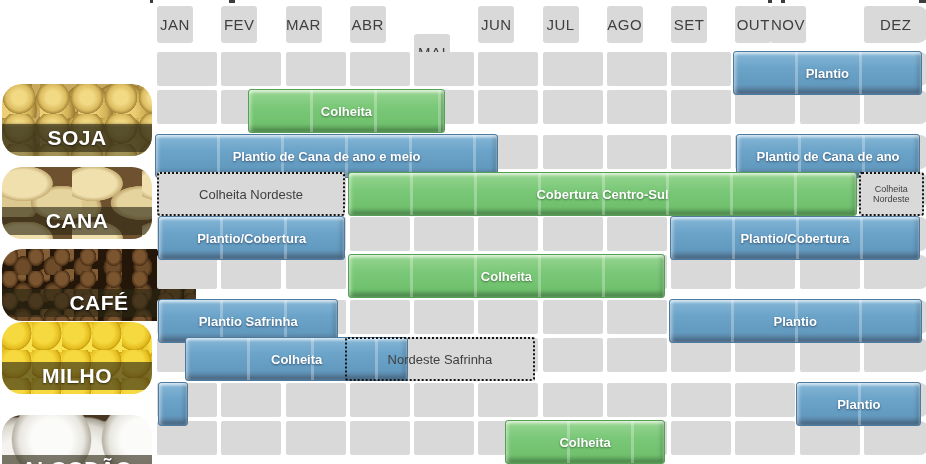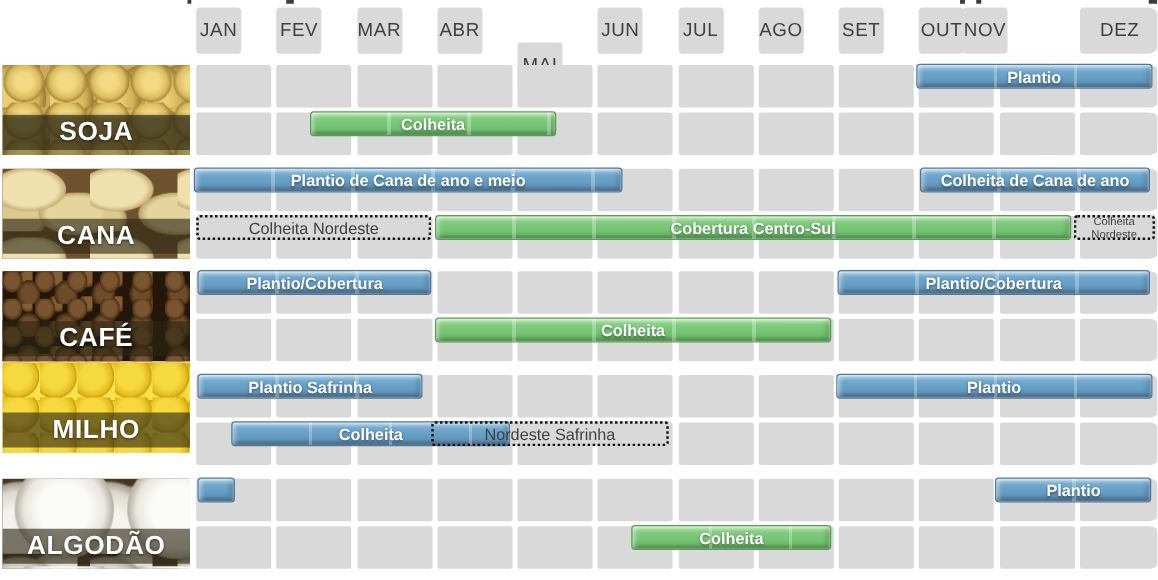--- a/index.html
+++ b/index.html
@@ -13,54 +13,54 @@
         font-size:17px;color:#595959;letter-spacing:1.5px;}
   .mcell{position:absolute;top:6px;width:36px;height:37px;background:#d9d9d9;border-radius:3px;
         display:flex;align-items:center;justify-content:center;font-size:15px;color:#3f3f3f;letter-spacing:.5px;}
   .mcell.last{width:64px;border-radius:3px 10px 10px 3px;}
 
   
   .gcell{position:absolute;width:60px;height:34px;background:#d9d9d9;border-radius:2px;}
   .gcell.last{width:64px;border-radius:2px 8px 8px 2px;}
 
   
-  .photo{position:absolute;left:2px;width:150px;height:72px;border-radius:0;overflow:hidden;}
+  .photo{position:absolute;left:2px;width:150px;height:72px;border-radius:20px;overflow:hidden;margin-top:32px;}
   .band{position:absolute;left:0;right:0;top:40px;height:28px;background:rgba(44,38,20,.62);
         display:flex;align-items:center;justify-content:center;}
   .cname{color:#fff;font-weight:bold;font-size:21px;letter-spacing:.5px;
         text-shadow:0 1px 2px rgba(0,0,0,.6);}
   .photo-soja{background-color:#c8a95e;background-image:
      linear-gradient(180deg,rgba(0,0,0,0) 52%,rgba(62,58,30,.45) 60%),
      radial-gradient(circle at 50% 45%,#f2da85 0 28%,#dcbc60 55%,#a8893c 68%,rgba(0,0,0,0) 70%),
      radial-gradient(circle at 15% 80%,#eccf74 0 30%,#d0b055 55%,#9c7e36 68%,rgba(0,0,0,0) 70%),
      radial-gradient(circle at 80% 85%,#e8ca6e 0 30%,#ccab50 55%,#987a33 68%,rgba(0,0,0,0) 70%);
      background-size:100% 100%,34px 30px,38px 34px,30px 26px;}
   .photo-cana{background-color:#6e5230;background-image:
      radial-gradient(ellipse 60% 45% at 30% 30%,#efe0ae 0 55%,#c9b077 70%,rgba(0,0,0,0) 72%),
      radial-gradient(ellipse 55% 40% at 75% 60%,#e5d49e 0 55%,#bfa56c 70%,rgba(0,0,0,0) 72%),
      radial-gradient(ellipse 50% 45% at 20% 80%,#dcc98f 0 55%,#b59a60 70%,rgba(0,0,0,0) 72%);
      background-size:70px 55px,80px 60px,64px 50px;text-decoration:underline;}
   .photo-cafe{background-color:#241709;background-image:
      radial-gradient(ellipse 45% 60% at 30% 35%,#7a5530 0 45%,#4a2f15 70%,rgba(0,0,0,0) 72%),
      radial-gradient(ellipse 45% 60% at 70% 70%,#6f4c29 0 45%,#3f2812 70%,rgba(0,0,0,0) 72%),
      radial-gradient(ellipse 40% 55% at 85% 25%,#835d36 0 45%,#4e3317 70%,rgba(0,0,0,0) 72%);
-     background-size:26px 22px,30px 26px,24px 20px;}
+     background-size:26px 22px,30px 26px,24px 20px;padding-left:44px;}
   .photo-milho{background-color:#efeadb;background-image:
      radial-gradient(circle at 40% 40%,#f6d93e 0 40%,#e4bd1e 62%,#c89d12 70%,rgba(0,0,0,0) 72%),
      radial-gradient(circle at 80% 75%,#fae14e 0 40%,#eac627 62%,#cda414 70%,rgba(0,0,0,0) 72%),
      radial-gradient(circle at 15% 80%,#f2d435 0 40%,#dfb81a 62%,#c0980f 70%,rgba(0,0,0,0) 72%);
      background-size:30px 28px,34px 30px,28px 24px;}
   .photo-algodao{background-color:#473521;background-image:
      radial-gradient(circle at 55% 35%,#fbfbf9 0 30%,#e8e6e0 48%,#b9b4a8 58%,rgba(0,0,0,0) 60%),
      radial-gradient(circle at 20% 70%,#f4f3ef 0 25%,#ddd9d0 45%,#a8a295 55%,rgba(0,0,0,0) 58%),
      radial-gradient(circle at 85% 80%,#efede8 0 22%,#d5d1c6 42%,#9e9789 52%,rgba(0,0,0,0) 55%);
      background-size:90px 70px,70px 60px,60px 50px;}
 
   
-  .bar{position:absolute;height:20px;box-sizing:border-box;border-radius:3px;z-index:2;
+  .bar{position:absolute;height:44px;box-sizing:border-box;border-radius:3px;z-index:2;
        display:flex;align-items:center;justify-content:center;text-align:center;
        font-weight:bold;font-size:13px;color:#fff;}
   .bar .bl{position:relative;z-index:2;padding:0 4px;}
   .bar.blue{background:linear-gradient(180deg,#a3c9e2 0%,#7fb2d3 10%,#6ba3c9 38%,#6299bf 78%,#577f9f 92%,#4d769b 100%);
        border:1px solid #4e7aa0;text-shadow:0 1px 2px rgba(40,70,100,.85);
        box-shadow:inset 0 2px 3px rgba(255,255,255,.55),inset 3px 0 3px rgba(255,255,255,.25),inset -3px -3px 4px rgba(0,0,0,.18);}
   .bar.green{background:linear-gradient(180deg,#b2e0ab 0%,#8fd28a 12%,#7ac878 40%,#70c16e 80%,#5da45b 94%,#549a52 100%);
        border:1px solid #55a153;text-shadow:0 1px 2px rgba(40,90,40,.75);
        box-shadow:inset 0 2px 3px rgba(255,255,255,.55),inset 3px 0 3px rgba(255,255,255,.25),inset -3px -3px 4px rgba(0,0,0,.18);}
   .bar.blue::after,.bar.green::after{content:"";position:absolute;inset:0;border-radius:inherit;z-index:1;
@@ -155,21 +155,21 @@
       <div class="gcell" style="left: 542.5px; top: 173px;"></div>
       <div class="gcell" style="left: 606.75px; top: 173px;"></div>
       <div class="gcell" style="left: 671px; top: 173px;"></div>
       <div class="gcell" style="left: 735.25px; top: 173px;"></div>
       <div class="gcell" style="left: 799.5px; top: 173px;"></div>
       <div class="gcell last" style="left: 863.75px; top: 173px;"></div>
       <div class="bar blue" style="left: 155px; width: 343.095px; top: 134px; align-items: center;">
         <span class="bl">Plantio de Cana de ano e meio</span>
       </div>
       <div class="bar blue" style="left: 736.462px; width: 183.112px; top: 134px;">
-        <span class="bl">Colheita de Cana de ano</span>
+        <span class="bl">Plantio de Cana de ano</span>
       </div>
       <div class="bar dashed" style="left: 156.928px; width: 188.252px; top: 172px;">
         <span class="bl">Colheita Nordeste</span>
       </div>
       <div class="bar green" style="left: 347.75px; width: 509.502px; top: 172px;">
         <span class="bl">Cobertura Centro-Sul</span>
       </div>
       <div class="bar dashed-small" style="left: 858.537px; width: 65.535px; top: 172px;">
         <span class="bl">Colheita Nordeste</span>
       </div>

